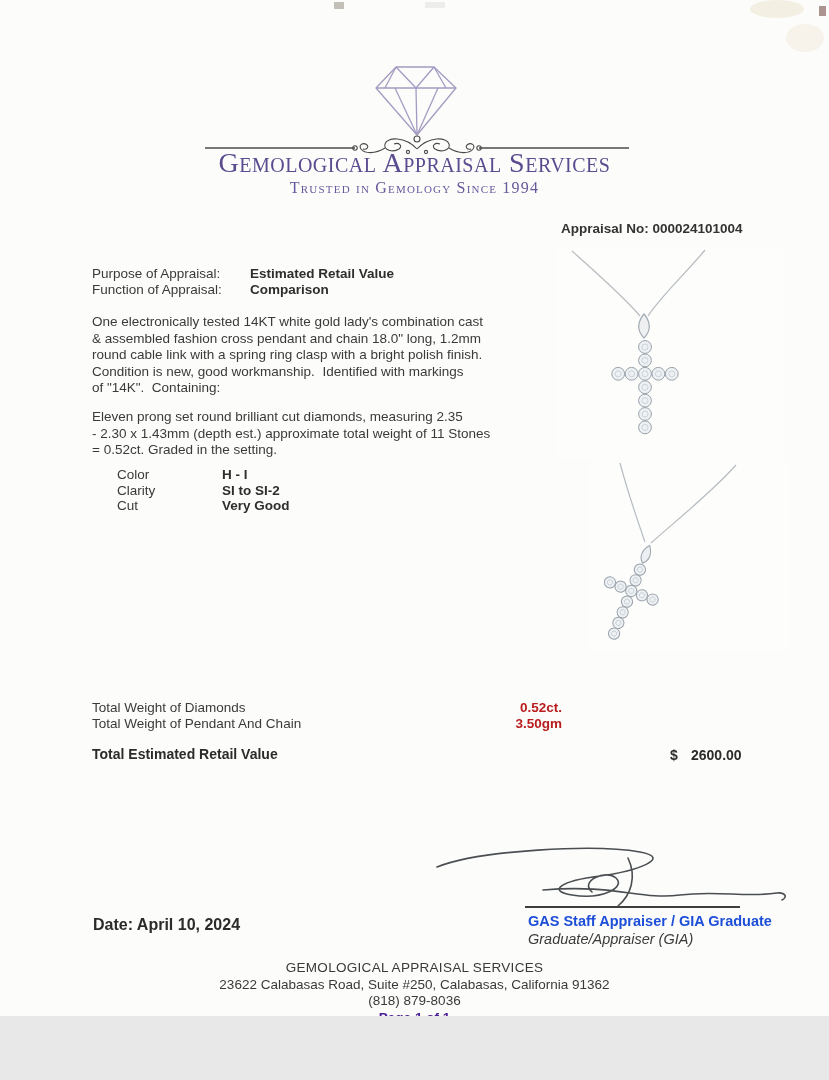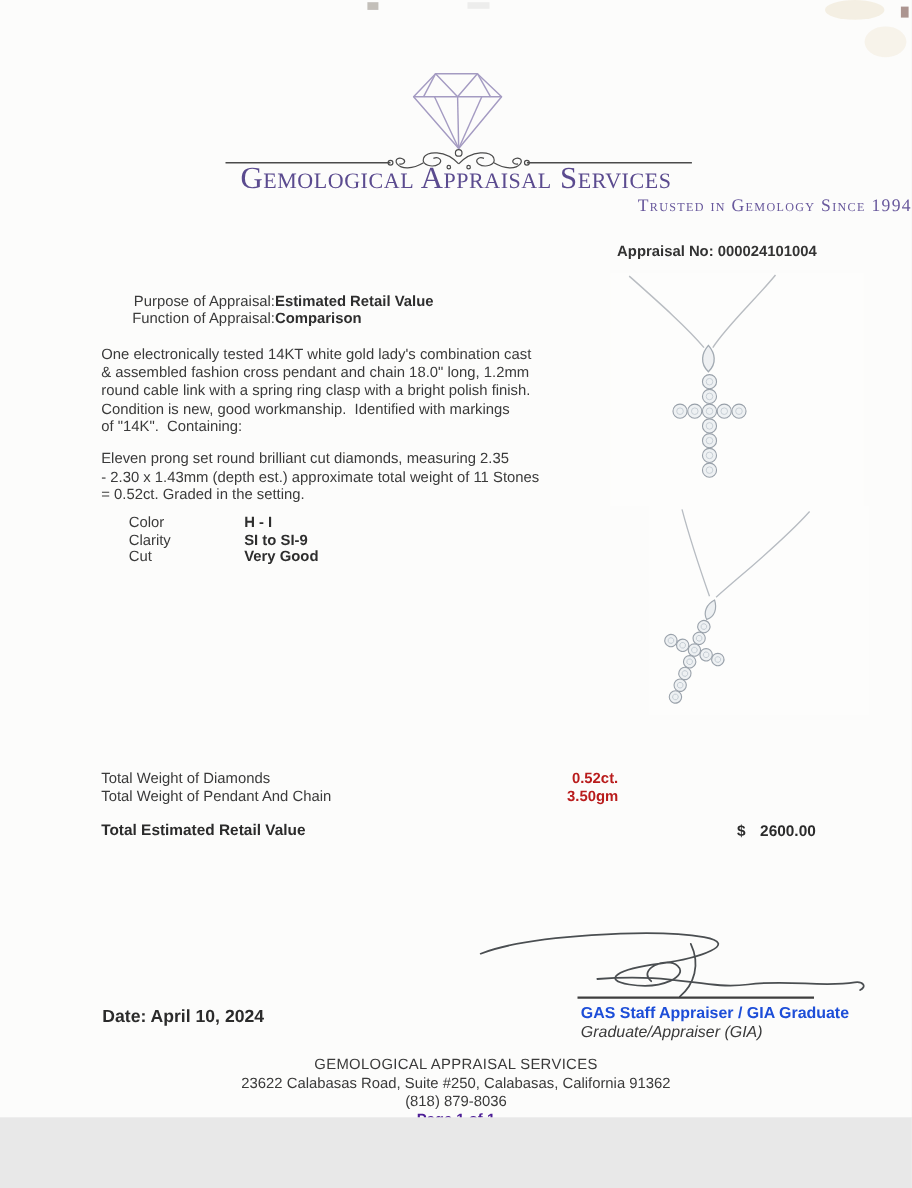--- a/index.html
+++ b/index.html
@@ -19,28 +19,28 @@
 
   .logo-diamond{position:absolute;left:372px;top:60px;}
   .logo-rule{position:absolute;left:203px;top:134px;}
 
   .title{
     position:absolute;left:0;top:147px;width:829px;text-align:center;
     font-family:"Liberation Serif","DejaVu Serif",serif;
     font-variant:small-caps;font-size:28px;letter-spacing:.5px;color:#5b4b8f;
   }
   .tagline{
-    position:absolute;left:0;top:179px;width:829px;text-align:right;
+    position:absolute;left:0;top:179px;width:829px;text-align:center;
     font-family:"Liberation Serif","DejaVu Serif",serif;
     font-variant:small-caps;font-size:16px;letter-spacing:1.2px;color:#68589c;
   }
   .appraisal-no{position:absolute;left:561px;top:221px;font-size:13.5px;font-weight:bold;color:#333;}
 
   .fields{position:absolute;left:92px;top:266px;font-size:13.5px;line-height:16px;}
-  .field-row{display:flex;text-align:right;}
+  .field-row{display:flex;}
   .flabel{width:158px;}
   .fvalue{font-weight:bold;color:#2e2e2e;}
 
   .para{position:absolute;left:92px;font-size:13.5px;line-height:16.6px;white-space:pre;}
   .para1{top:314px;}
   .para2{top:409px;}
 
   .grading{position:absolute;left:117px;top:467px;font-size:13.5px;line-height:15.7px;}
   .g-row{display:flex;}
   .glabel{width:105px;}
@@ -136,21 +136,21 @@
 - 2.30 x 1.43mm (depth est.) approximate total weight of 11 Stones
 = 0.52ct. Graded in the setting.</div>
 
   <div class="grading">
     <div class="g-row">
       <span class="glabel">Color</span>
       <span class="gvalue">H - I</span>
     </div>
     <div class="g-row">
       <span class="glabel">Clarity</span>
-      <span class="gvalue">SI to SI-9</span>
+      <span class="gvalue">SI to SI-2</span>
     </div>
     <div class="g-row">
       <span class="glabel">Cut</span>
       <span class="gvalue">Very Good</span>
     </div>
   </div>
 
   <svg class="photo1" width="230" height="212" viewBox="0 0 230 212">
     <defs>
       <g id="st">

